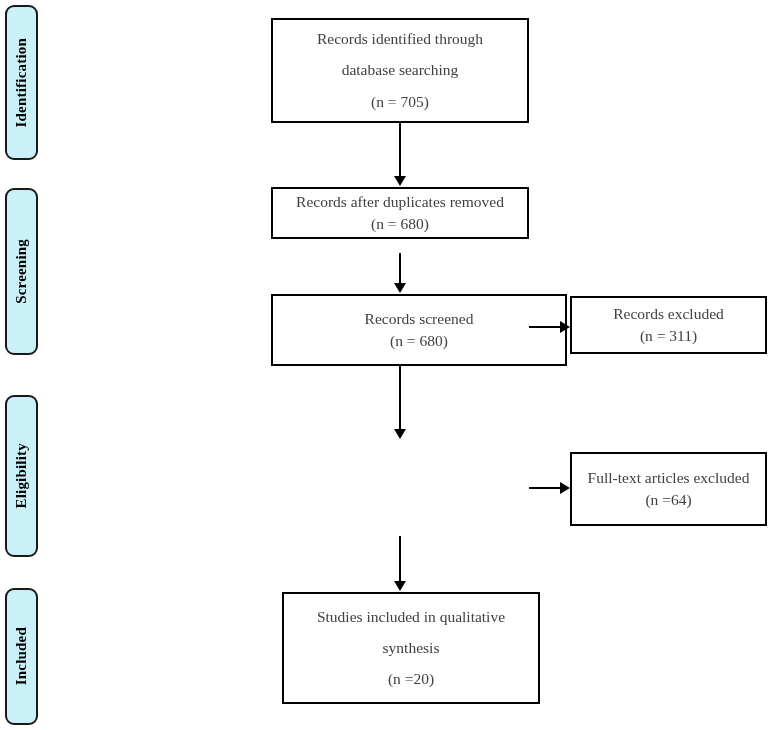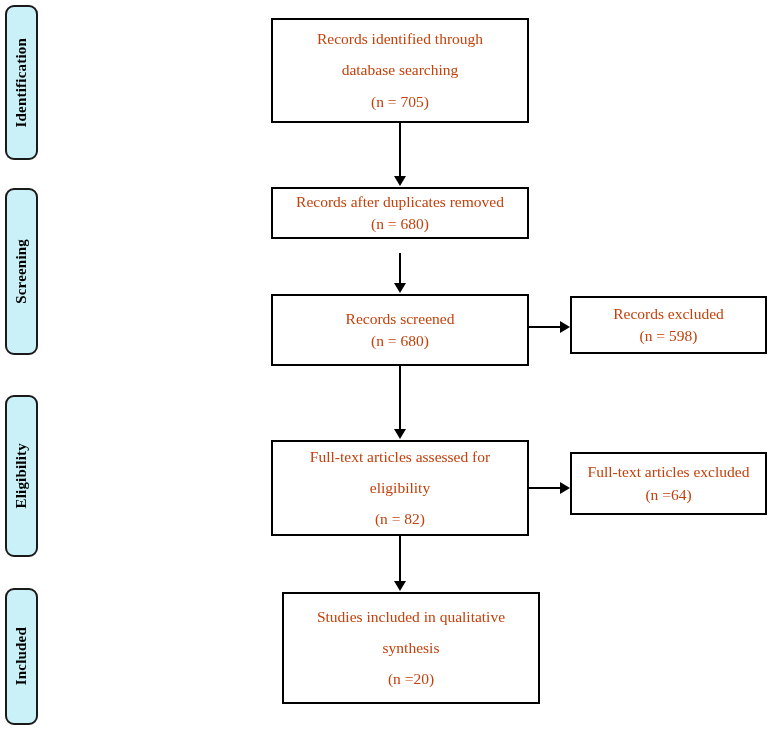--- a/index.html
+++ b/index.html
@@ -49,21 +49,21 @@
     border: 2px solid #000000;
     display: flex;
     flex-direction: column;
     align-items: center;
     justify-content: center;
     text-align: center;
   }
   .flow-box .line {
     font-family: "Liberation Serif", "DejaVu Serif", serif;
     font-size: 15.5px;
-    color: #c2410c;
+    color: #404040;
     line-height: 1.05;
     white-space: nowrap;
   }
   .flow-box .line + .line {
     margin-top: 15px;
   }
   .flow-box.two-line .line + .line {
     margin-top: 6px;
   }
 
@@ -128,43 +128,38 @@
     <div class="line">Records identified through</div>
     <div class="line">database searching</div>
     <div class="line">(n = 705)</div>
   </div>
 
   <div class="flow-box two-line" style="left:271px; top:187px; width:258px; height:52px;">
     <div class="line">Records after duplicates removed</div>
     <div class="line">(n = 680)</div>
   </div>
 
-  <div class="flow-box two-line" style="left:271px; top:294px; width:258px; height:72px;text-align:center;">
+  <div class="flow-box two-line" style="left:271px; top:294px; width:296px; height:72px;text-align:center;">
     <div class="line">Records screened</div>
     <div class="line">(n = 680)</div>
   </div>
 
-  <div class="flow-box" style="left:271px; top:440px; width:258px; height:96px;">
-    <div class="line">Full-text articles assessed for</div>
-    <div class="line">eligibility</div>
-    <div class="line">(n = 82)</div>
-  </div>
 
   <div class="flow-box" style="left:282px; top:592px; width:258px; height:112px;">
     <div class="line">Studies included in qualitative</div>
     <div class="line">synthesis</div>
     <div class="line">(n =20)</div>
   </div>
 
   <div class="flow-box two-line" style="left:570px; top:296px; width:197px; height:58px;">
     <div class="line">Records excluded</div>
-    <div class="line">(n = 598)</div>
+    <div class="line">(n = 311)</div>
   </div>
 
-  <div class="flow-box two-line" style="left:570px; top:452px; width:197px; height:63px;">
+  <div class="flow-box two-line" style="left:570px; top:452px; width:197px; height:74px;">
     <div class="line">Full-text articles excluded</div>
     <div class="line">(n =64)</div>
   </div>
 
   <div class="v-arrow" style="left:399px; top:123px; height:54px;"></div>
 
   <div class="v-arrow" style="left:399px; top:253px; height:31px;"></div>
 
   <div class="v-arrow" style="left:399px; top:366px; height:64px;"></div>
 

